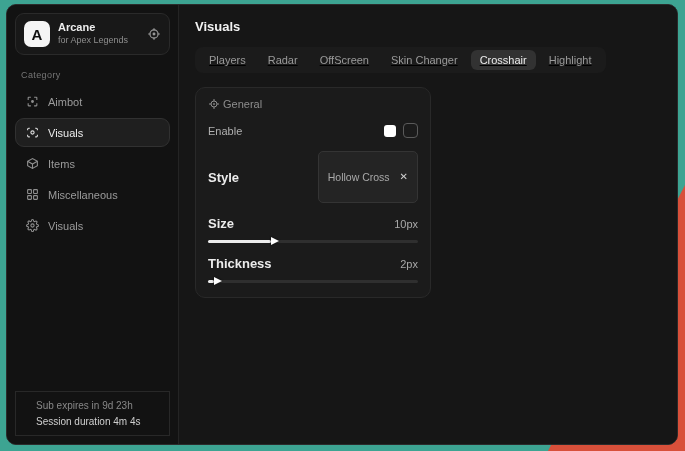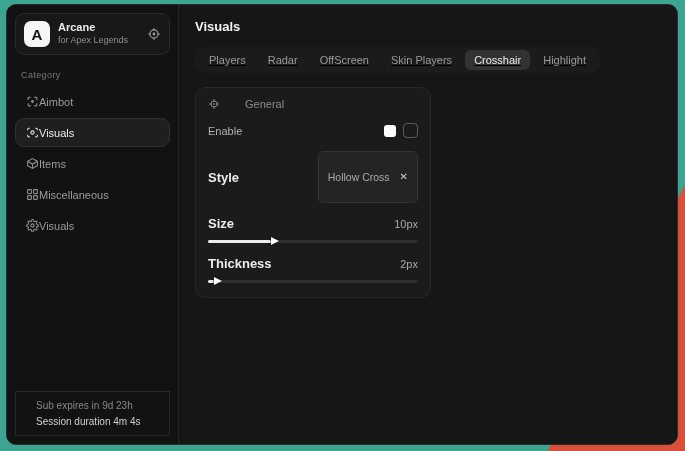--- a/index.html
+++ b/index.html
@@ -44,21 +44,21 @@
     font-weight:bold; font-size:15px;
     display:flex; align-items:center; justify-content:center;
     flex:0 0 auto;
   }
   .app-title { font-size:11px; font-weight:bold; color:#ededed; line-height:1.25; }
   .app-sub   { font-size:9px; color:#8e8e8e; line-height:1.3; }
   .app-target { margin-left:auto; color:#9a9a9a; display:flex; }
   .cat-label { margin:15px 6px 7px; font-size:9px; color:#767676; letter-spacing:.4px; }
   .nav { display:flex; flex-direction:column; gap:2px; }
   .nav-item {
-    display:flex; align-items:center; gap:0;
+    display:flex; align-items:center; gap:9px;
     padding:7px 10px;
     border:1px solid transparent;
     border-radius:9px;
     color:#9b9b9b;
     font-size:11px;
     cursor:pointer;
   }
   .nav-item .ic { display:flex; color:#8f8f8f; }
   .nav-item.selected {
     background:#1f1f1f;
@@ -94,21 +94,21 @@
   .tab.selected { background:#323232; color:#ececec; }
   
   .card {
     margin-top:14px;
     width:236px;
     background:#1b1b1b;
     border:1px solid #292929;
     border-radius:10px;
     padding:10px 12px 14px;
   }
-  .card-head { display:flex; align-items:center; gap:25px; color:#8d8d8d; font-size:11px; }
+  .card-head { display:flex; align-items:center; gap:3px; color:#8d8d8d; font-size:11px; }
   .card-head .ic { display:flex; color:#8d8d8d; }
   .row { display:flex; align-items:center; justify-content:space-between; margin-top:13px; }
   .lbl-dim  { font-size:11px; color:#b0b0b0; }
   .lbl-strong { font-size:13px; font-weight:bold; color:#ececec; }
   .val { font-size:11px; color:#a9a9a9; }
   .enable-controls { display:flex; align-items:center; gap:7px; }
   .swatch { width:12px; height:12px; border-radius:3px; background:#ffffff; cursor:pointer; }
   .checkbox {
     width:15px; height:15px; border-radius:4px;
     border:1.5px solid #5a5a5a; background:transparent; cursor:pointer;
@@ -219,21 +219,21 @@
   </div>
 
   <div class="main">
 
     <div class="main-title">Visuals</div>
 
     <div class="tabbar">
       <div class="tab">Players</div>
       <div class="tab">Radar</div>
       <div class="tab">OffScreen</div>
-      <div class="tab">Skin Players</div>
+      <div class="tab">Skin Changer</div>
       <div class="tab selected">Crosshair</div>
       <div class="tab">Highlight</div>
     </div>
 
     <div class="card">
 
       <div class="card-head">
         <span class="ic">
           <svg width="12" height="12" viewBox="0 0 24 24" fill="none" stroke="currentColor" stroke-width="2">
             <circle cx="12" cy="12" r="6"></circle>

